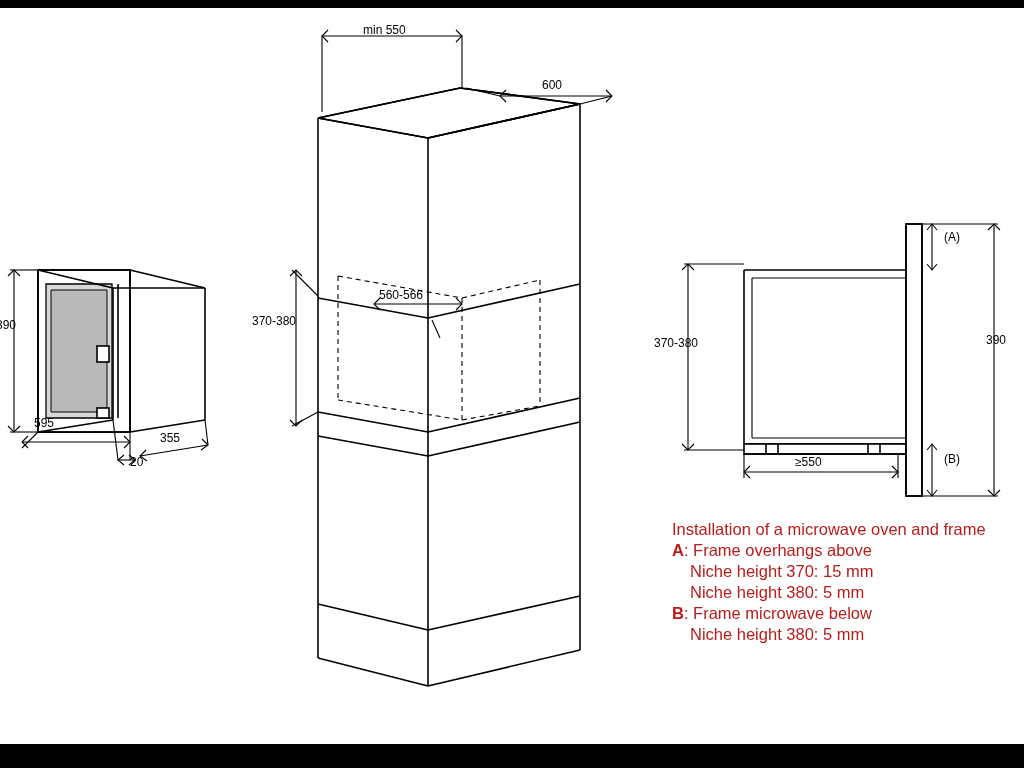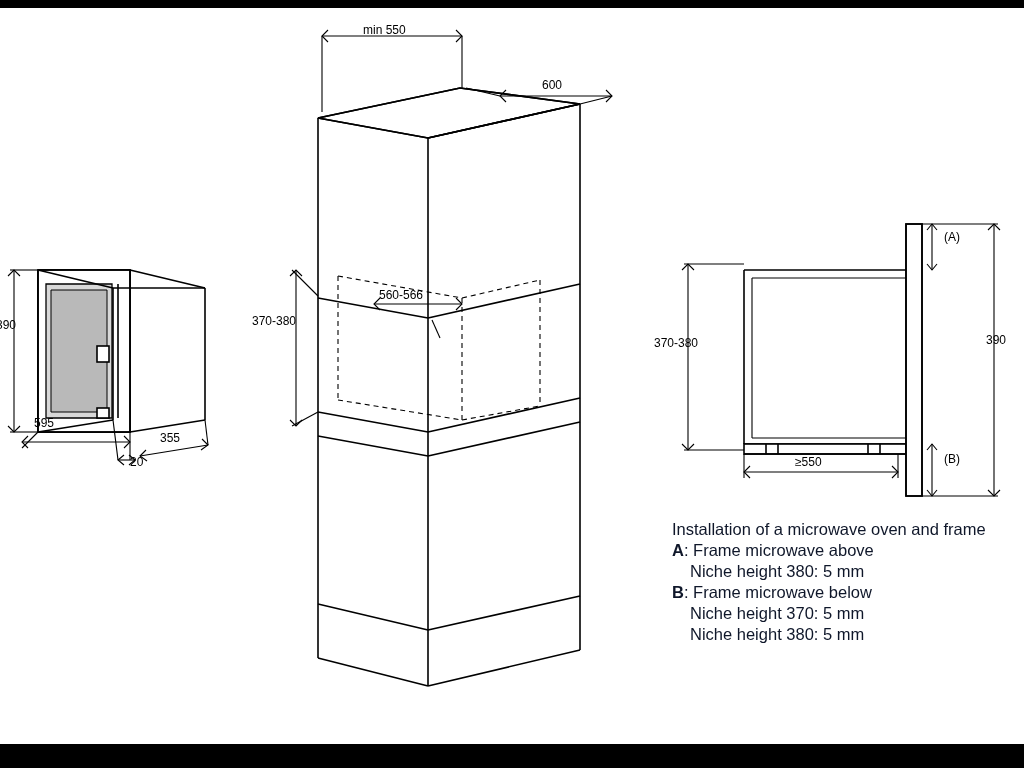--- a/index.html
+++ b/index.html
@@ -41,21 +41,21 @@
     font-size: 12px;
   }
   .legend-block {
     position: absolute;
     left: 672px;
     top: 512px;
     width: 330px;
   }
   .legend-line {
     font-size: 16.5px;
-    color: #0f172a;
+    color: #b91c1c;
     white-space: nowrap;
     margin-bottom: 2px;
   }
   .legend-indent {
     padding-left: 18px;
   }
   .legend-key {
     font-weight: bold;
   }
 </style>
@@ -249,25 +249,25 @@
     <div class="lbl dim-big" style="left:654px; top:328px;">370-380</div>
     <div class="lbl dim-big" style="left:986px; top:325px;">390</div>
     <div class="lbl dim-big" style="left:795px; top:447px;">≥550</div>
     <div class="lbl dim-big" style="left:944px; top:222px;">(A)</div>
     <div class="lbl dim-big" style="left:944px; top:444px;">(B)</div>
 
     <div class="legend-block">
       <div class="legend-line">Installation of a microwave oven and frame</div>
 
       <div class="legend-line">
-        <span class="legend-key">A</span><span>: </span><span>Frame microwave above</span>
+        <span class="legend-key">A</span><span>: </span><span>Frame overhangs above</span>
       </div>
+      <div class="legend-line legend-indent">Niche height 370: 15 mm</div>
       <div class="legend-line legend-indent">Niche height 380: 5 mm</div>
 
       <div class="legend-line">
         <span class="legend-key">B</span><span>: </span><span>Frame microwave below</span>
       </div>
-      <div class="legend-line legend-indent">Niche height 370: 5 mm</div>
       <div class="legend-line legend-indent">Niche height 380: 5 mm</div>
     </div>
 
   </div>
 </div>
 
 </body></html>

